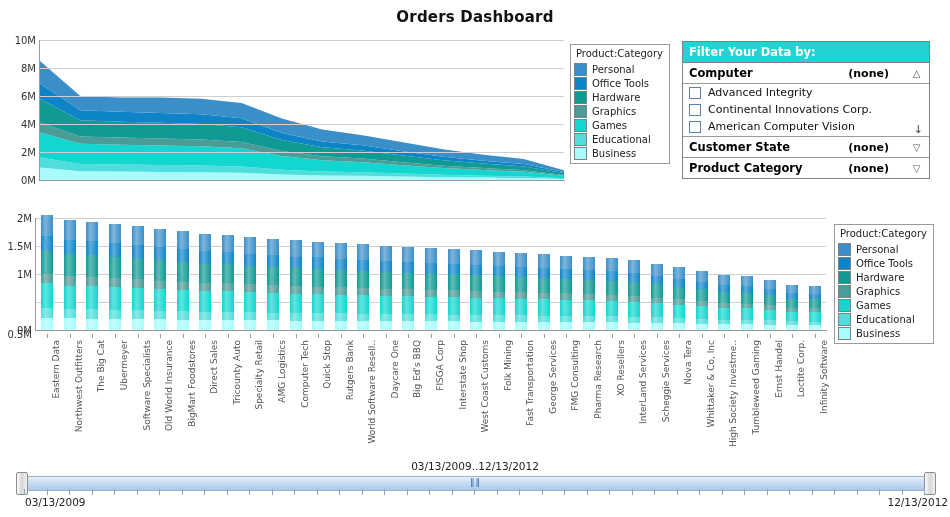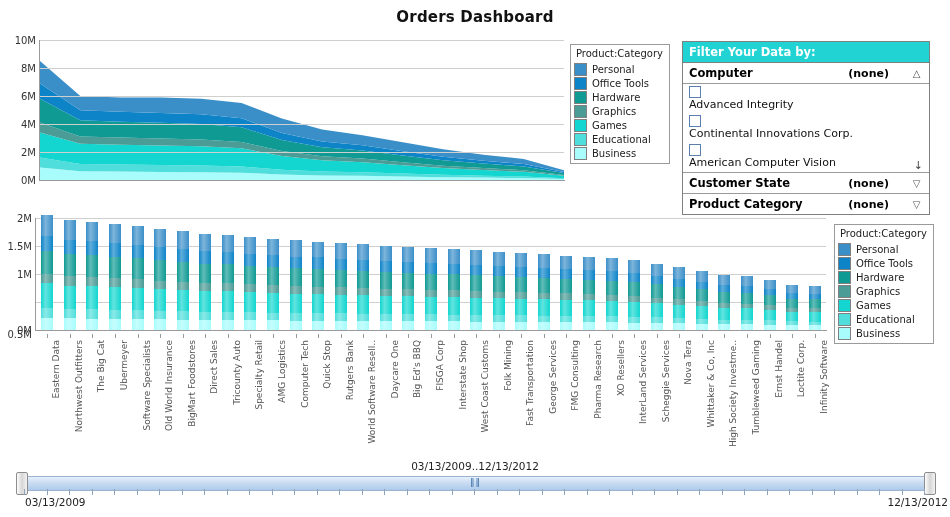--- a/index.html
+++ b/index.html
@@ -60,21 +60,21 @@
   }
   .filter-section{
     display:flex;align-items:center;justify-content:space-between;
     padding:3px 6px;border-bottom:1px solid #9a9a9a;
     background:#fff;cursor:pointer;
   }
   .fs-name{font-weight:bold;font-size:11.5px;color:#000;}
   .fs-value{font-weight:bold;font-size:11px;color:#000;margin-left:auto;margin-right:22px;}
   .fs-chev{font-size:10px;color:#555;width:12px;text-align:center;}
   .filter-item{
-    display:flex;align-items:flex-start;padding:2px 6px;position:relative;cursor:pointer;flex-direction:column;
+    display:flex;align-items:flex-end;padding:2px 6px;position:relative;cursor:pointer;
   }
   .cb{
     width:10px;height:10px;border:1px solid #5b7fae;background:#fff;
     margin-right:7px;flex:none;
   }
   .fi-label{font-size:11px;color:#111;white-space:nowrap;}
   #filter-list{border-bottom:1px solid #9a9a9a;padding-bottom:1px;position:relative;}
   #scroll-more{
     position:absolute;right:6px;bottom:1px;font-size:11px;color:#444;
     cursor:pointer;line-height:1;

